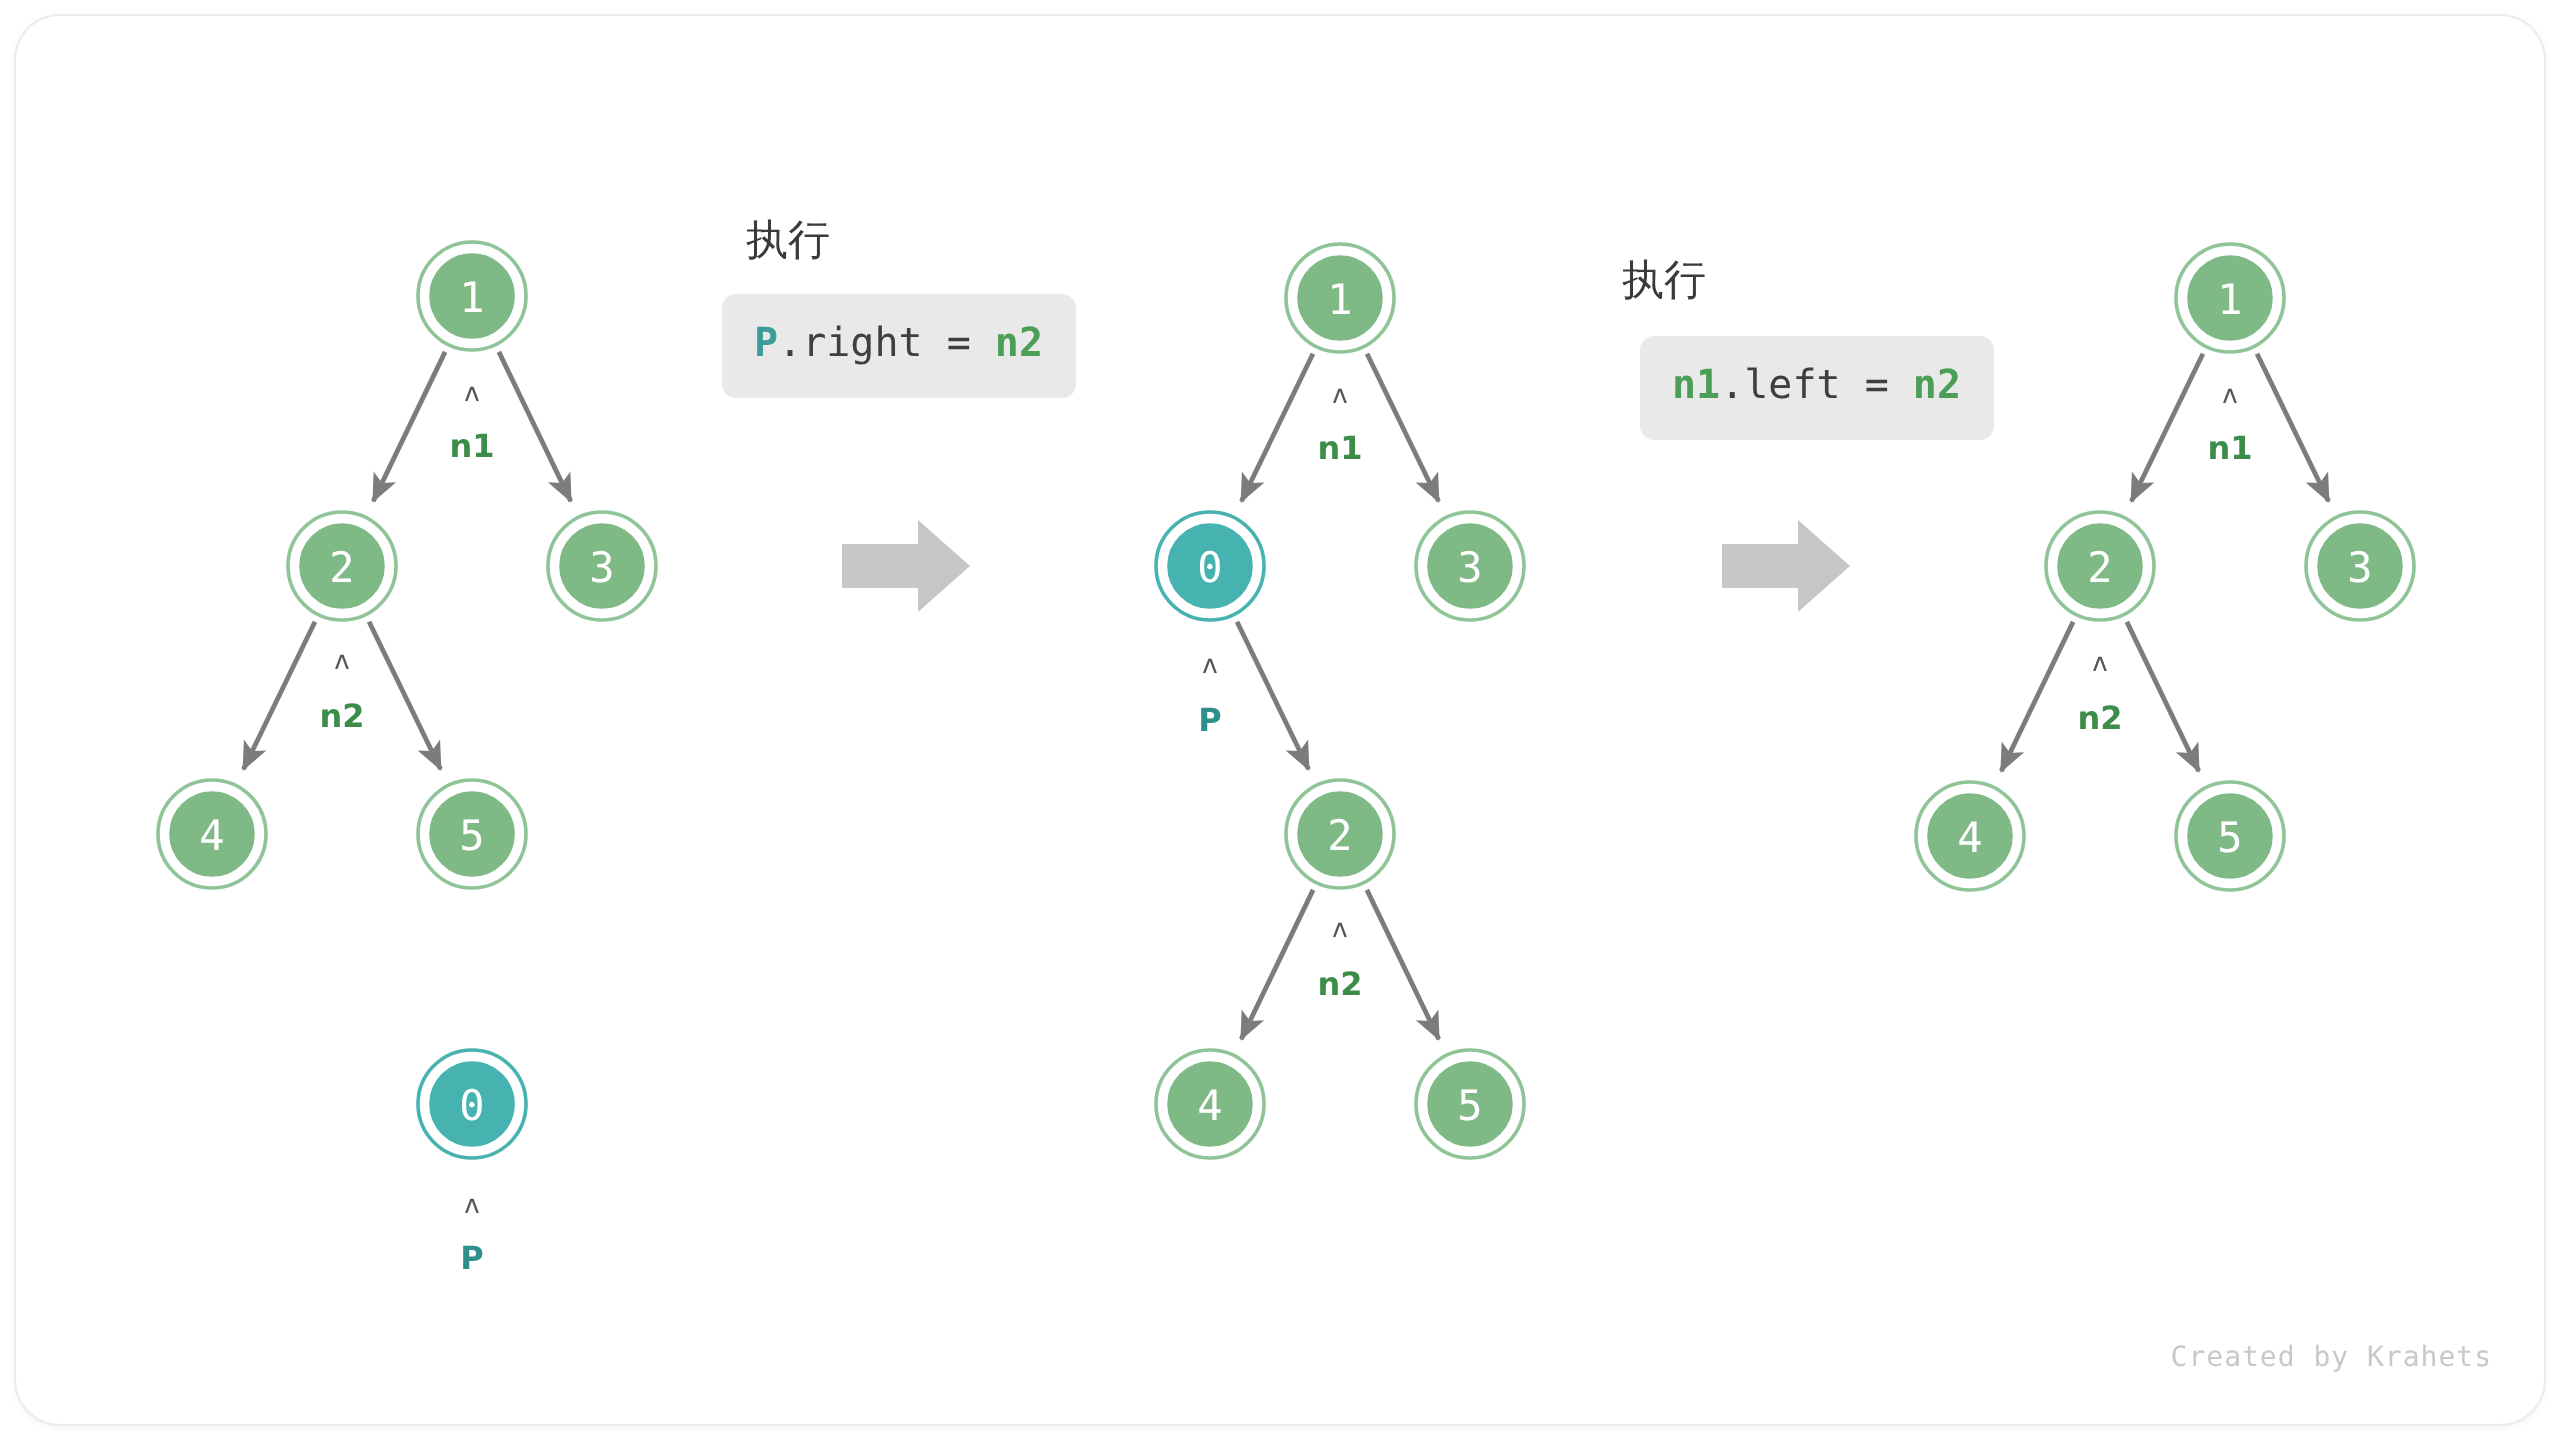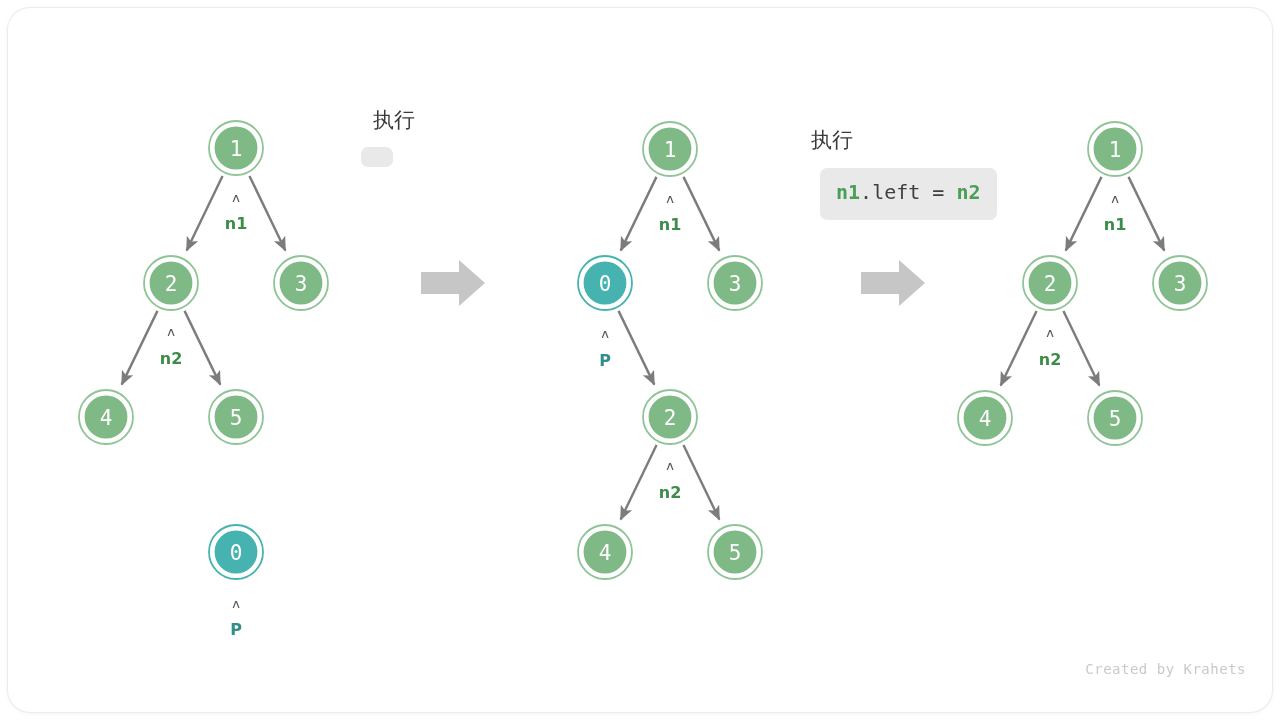--- a/index.html
+++ b/index.html
@@ -68,21 +68,21 @@
     line-height: 1.58;
     color: #3f3f3f;
     white-space: pre;
   }
   .tok-green { color: #4a9e55; font-weight: bold; }
   .tok-teal  { color: #3a9d9a; font-weight: bold; }
   .tok-plain { color: #3f3f3f; }
   .credit {
     position: absolute;
     right: 26px;
-    bottom: 35px;
+    bottom: 25px;
     font-family: "DejaVu Sans Mono", monospace;
     font-size: 14px;
     color: #c9c9c9;
     letter-spacing: 0.5px;
   }
 </style>
 </head>
 <body>
 
 <div id="canvas">
@@ -230,19 +230,19 @@
         </g>
       </g>
     <g id="step-arrows-layer">
         <polygon points="413,264 451,264 451,252 477,275 451,298 451,286 413,286" fill="#c6c6c6"></polygon>
         <polygon points="853,264 891,264 891,252 917,275 891,298 891,286 853,286" fill="#c6c6c6"></polygon>
       </g>
   </svg>
 
   <div id="overlay">
       <div class="exec-heading" style="left: 365px; top: 98px;">执行</div>
-      <div class="code-box" style="left: 353px; top: 139px;"></div>
+      <div class="code-box" style="left: 353px; top: 139px;"><div><span class="tok-teal">P</span><span class="tok-plain">.right = </span><span class="tok-green">n2</span></div></div>
       <div class="exec-heading" style="left: 803px; top: 118px;">执行</div>
       <div class="code-box" style="left: 812px; top: 160px;"><div><span class="tok-green">n1</span><span class="tok-plain">.left = </span><span class="tok-green">n2</span></div></div>
     </div>
 
   <div class="credit">Created by Krahets</div>
 </div>
 
 </body></html>

